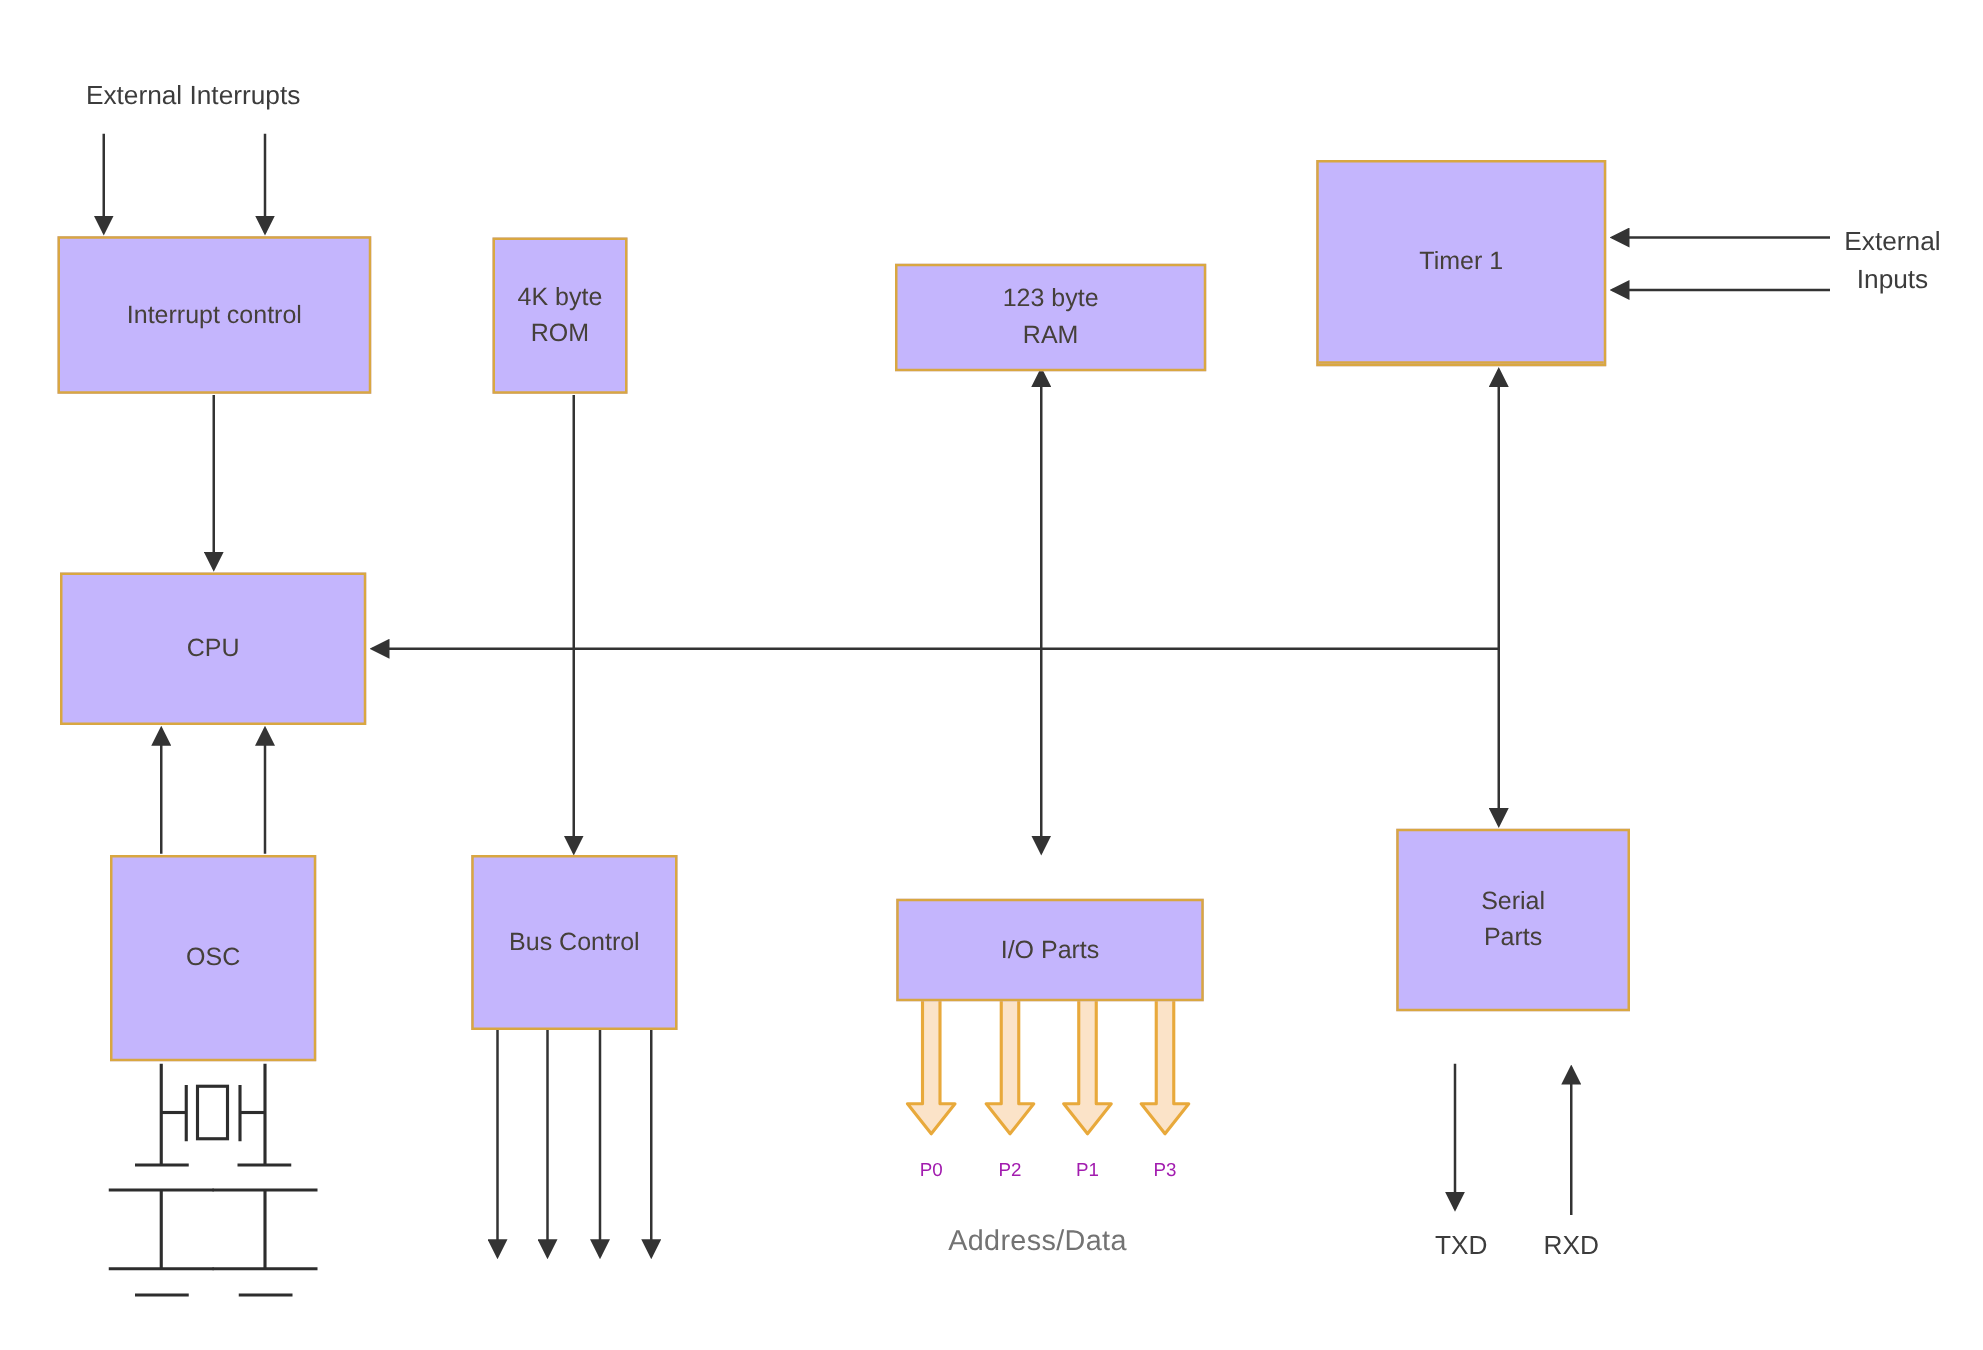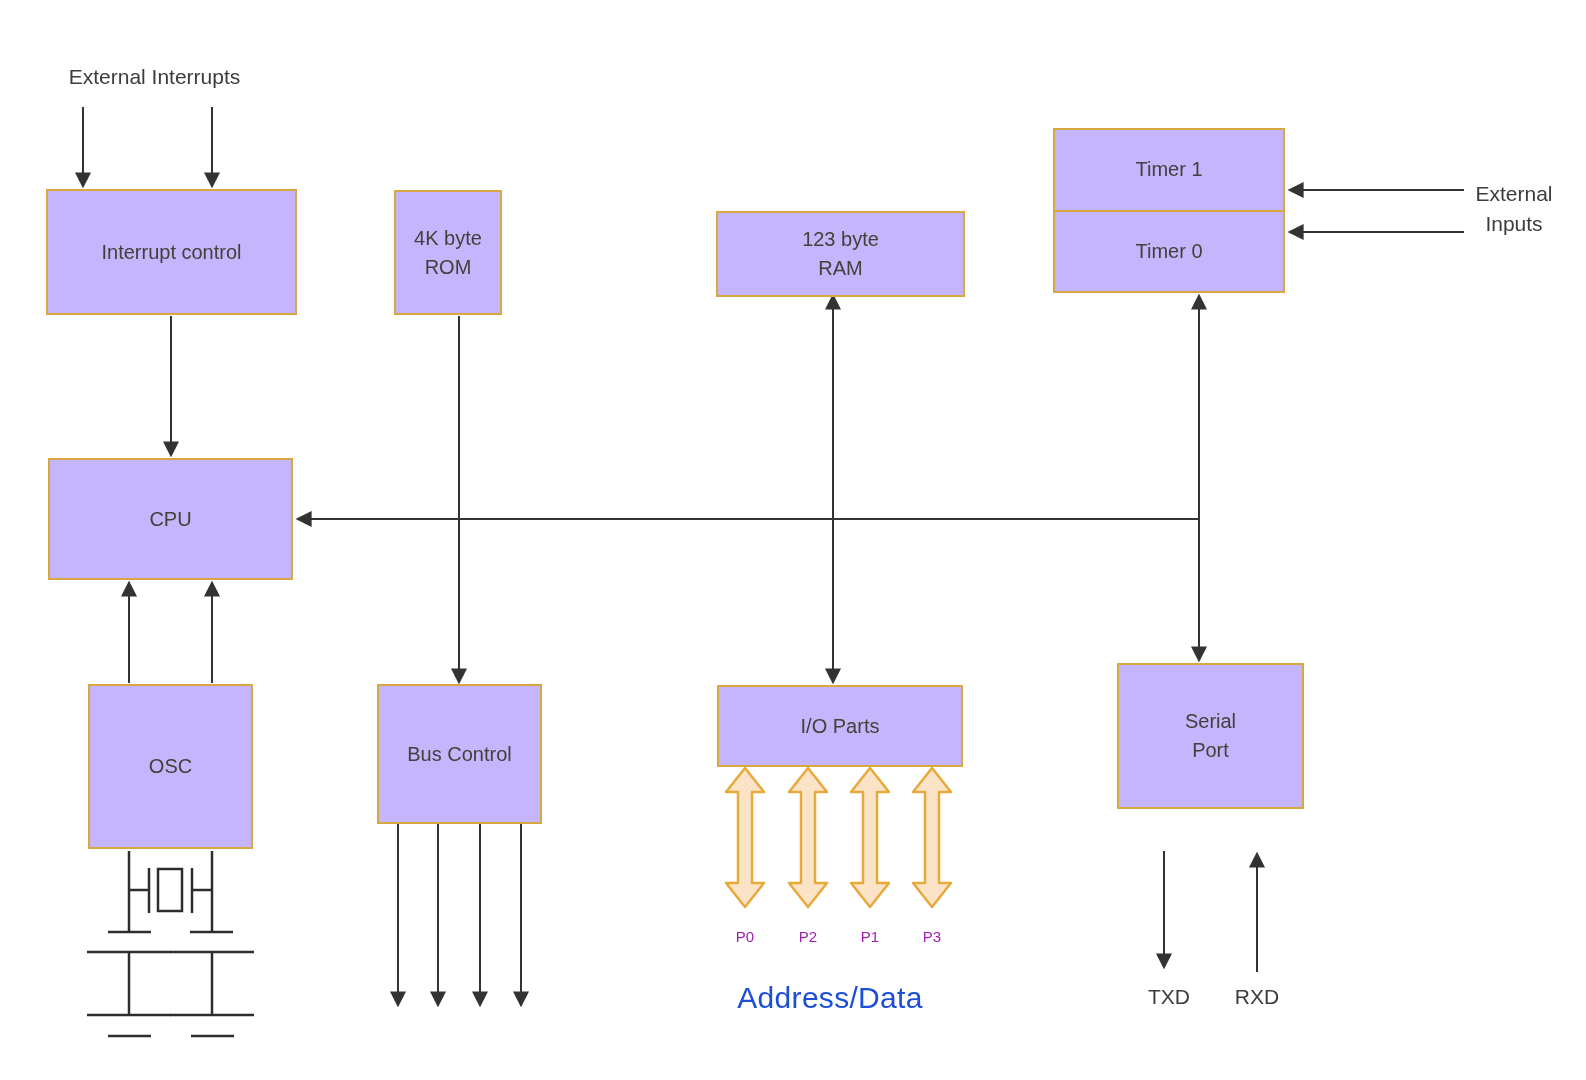--- a/index.html
+++ b/index.html
@@ -21,21 +21,21 @@
   .timer-cell{
     flex:1;width:100%;display:flex;align-items:center;justify-content:center;
     box-sizing:border-box;
   }
   .timer-cell.top{border-bottom:2px solid #d9a741;}
   .note{
     position:absolute;z-index:2;color:#3c3c3c;font-size:21px;line-height:1.45;
     text-align:center;white-space:nowrap;
   }
   .port-label{color:#a21caf;font-size:15px;}
-  .addr-label{color:#1d4ed8;font-size:30px;letter-spacing:0.3px;}
+  .addr-label{color:#737373;font-size:23px;letter-spacing:0.3px;}
 </style>
 </head>
 <body>
 
 <div class="canvas">
 
   <svg class="wires" width="1586" height="1080" viewBox="0 0 1586 1080">
     <defs>
       <marker id="ah" viewBox="0 0 10 10" refX="8.5" refY="5" markerWidth="8" markerHeight="8" orient="auto-start-reverse">
         <path d="M0,0 L10,5 L0,10 z" fill="#333333"></path>
@@ -115,44 +115,41 @@
 
   <div class="box" style="left:686px;top:211px;width:249px;height:86px;margin-left:30px;">
     <span class="lbl">123 byte</span>
     <span class="lbl">RAM</span>
   </div>
 
   <div class="box timer-box" style="left:1053px;top:128px;width:232px;height:165px;">
     <div class="timer-cell top">
       <span class="lbl">Timer 1</span>
     </div>
-    <div class="timer-cell">
-      <span class="lbl">Timer 0</span>
-    </div>
   </div>
 
   <div class="box" style="left:48px;top:458px;width:245px;height:122px;">
     <span class="lbl">CPU</span>
   </div>
 
   <div class="box" style="left:88px;top:684px;width:165px;height:165px;">
     <span class="lbl">OSC</span>
   </div>
 
   <div class="box" style="left:377px;top:684px;width:165px;height:140px;text-align:right;">
     <span class="lbl">Bus Control</span>
   </div>
 
-  <div class="box" style="left:717px;top:685px;width:246px;height:82px;">
+  <div class="box" style="left:717px;top:719px;width:246px;height:82px;">
     <span class="lbl">I/O Parts</span>
   </div>
 
   <div class="box" style="left:1117px;top:663px;width:187px;height:146px;">
     <span class="lbl">Serial</span>
-    <span class="lbl">Port</span>
+    <span class="lbl">Parts</span>
   </div>
 
   <div class="note" style="left:42px;top:62px;width:225px;">External Interrupts</div>
 
   <div class="note" style="left:1456px;top:179px;width:116px;">
     <span style="display:block;">External</span>
     <span style="display:block;">Inputs</span>
   </div>
 
   <div class="note port-label" style="left:715px;top:926px;width:60px;">P0</div>

